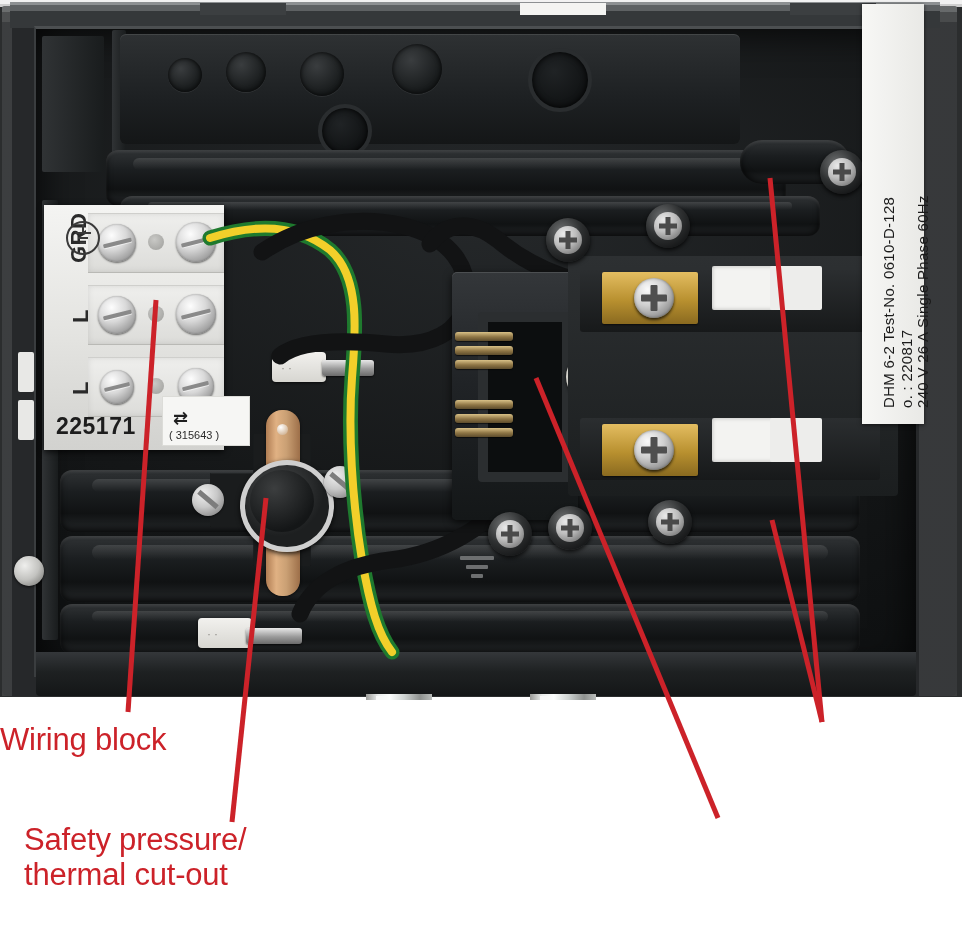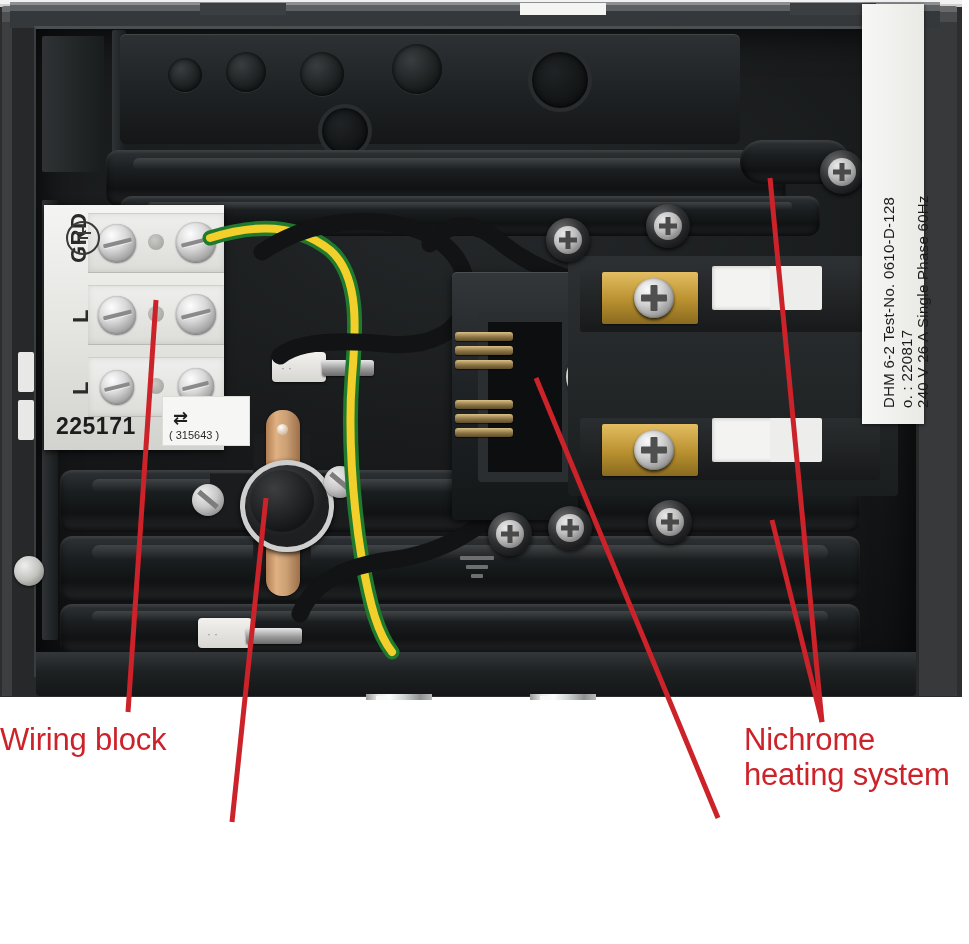--- a/index.html
+++ b/index.html
@@ -578,20 +578,20 @@
   <svg class="leader" viewBox="0 0 969 944">
     <line x1="156" y1="300" x2="128" y2="712" stroke="#cc2229" stroke-width="5"></line>
     <line x1="266" y1="498" x2="232" y2="822" stroke="#cc2229" stroke-width="5"></line>
     <line x1="536" y1="378" x2="718" y2="818" stroke="#cc2229" stroke-width="5"></line>
     <line x1="770" y1="178" x2="822" y2="722" stroke="#cc2229" stroke-width="5"></line>
     <line x1="772" y1="520" x2="822" y2="722" stroke="#cc2229" stroke-width="5"></line>
   </svg>
 
   <div class="callout" style="left:0;top:722px;">Wiring block</div>
 
-
-
-
-
-  <div class="callout" style="left:744px;top:722px;">Nichrome
-heating system</div>
+  <div class="callout" style="left:24px;top:822px;">Safety pressure/
+thermal cut-out</div>
+
+
+
+
 
 </div>
 
 </body></html>

